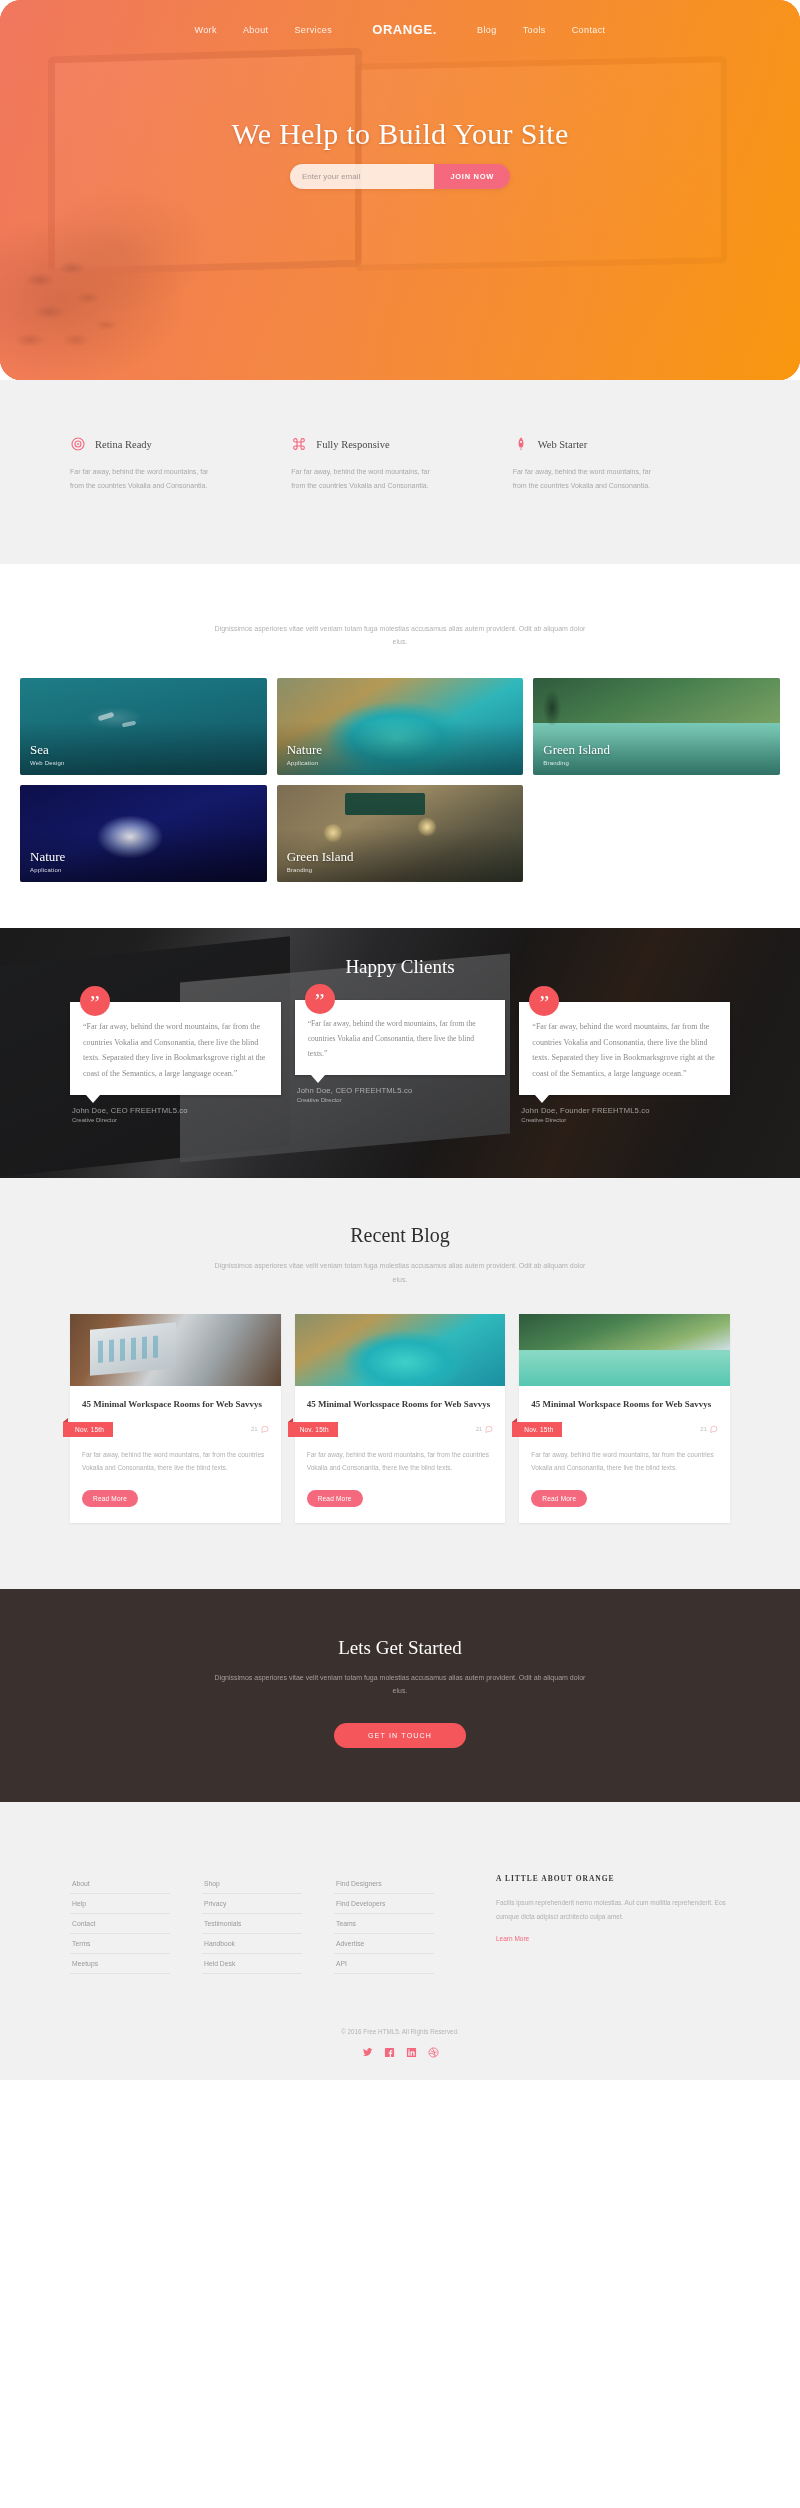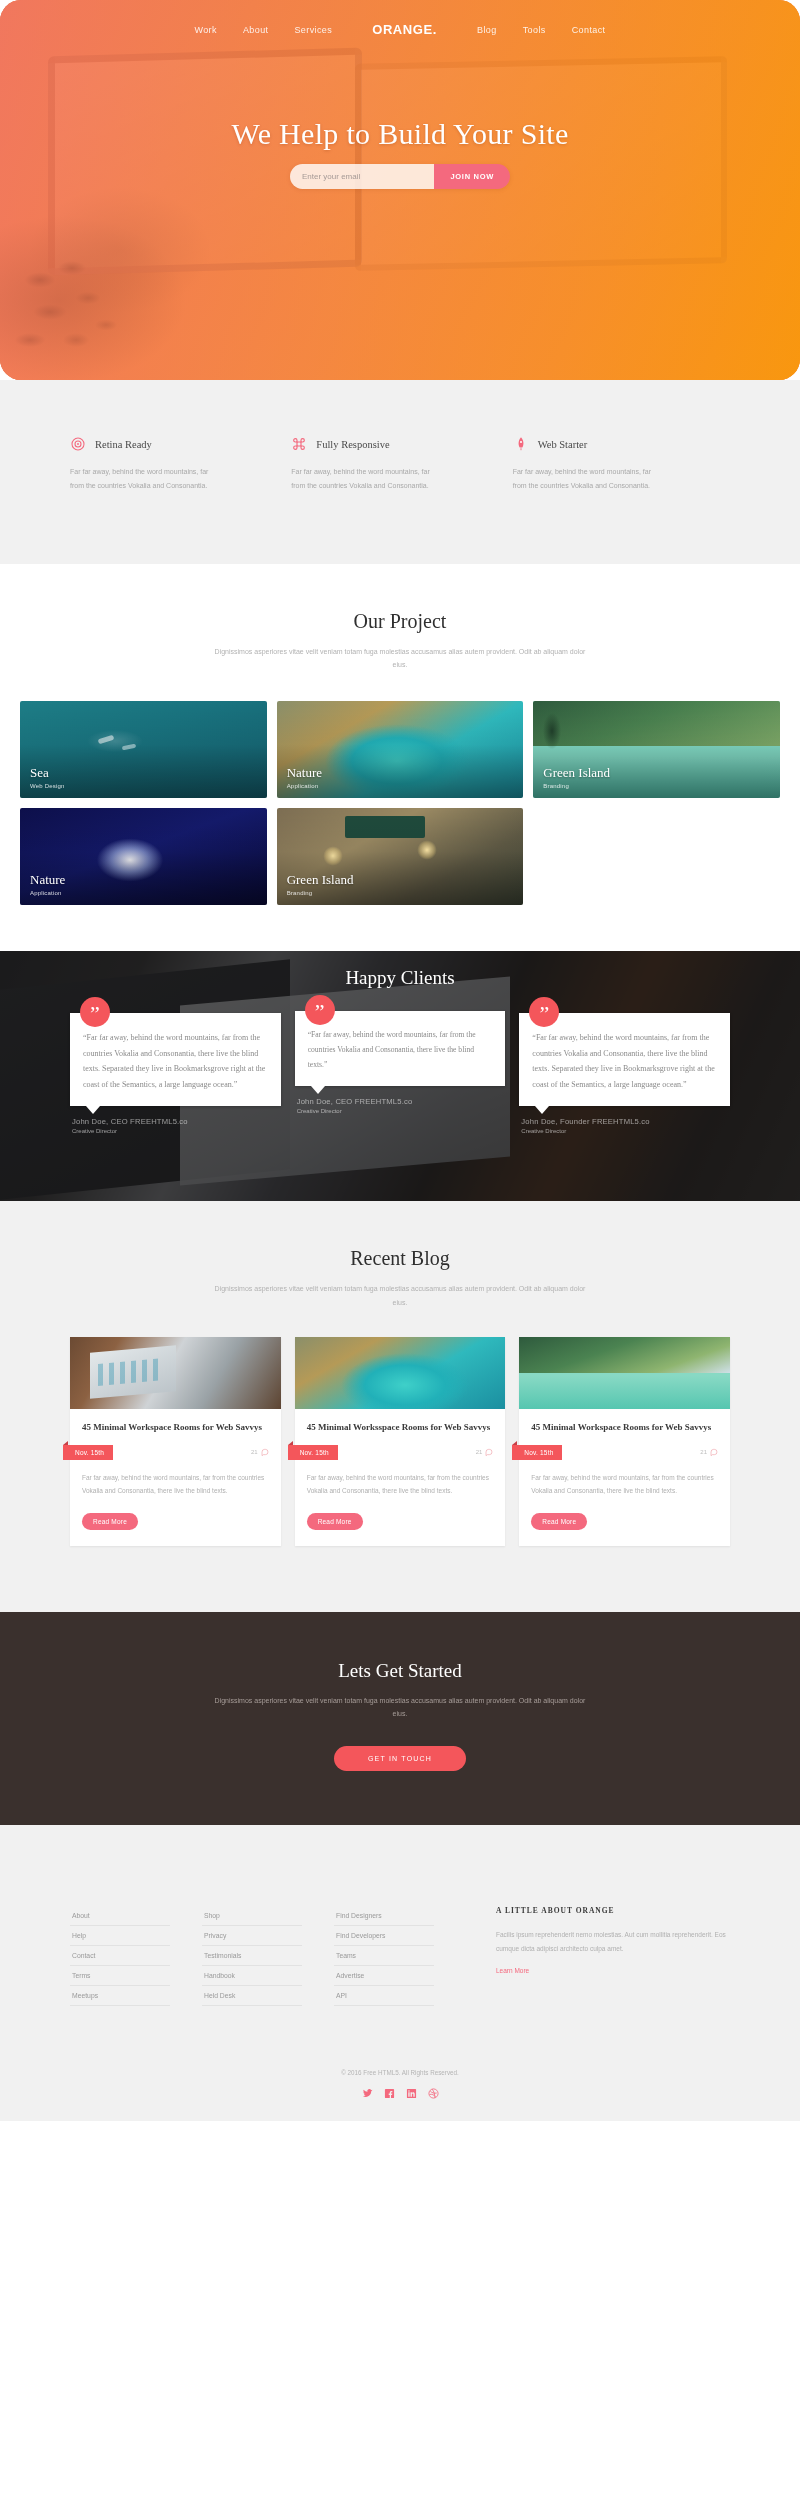--- a/index.html
+++ b/index.html
@@ -211,21 +211,21 @@
   }
   .clients-photo:after {
     content:""; position:absolute; left:180px; top:40px;
     width:330px; height:180px; transform:skewY(-5deg);
     background:linear-gradient(160deg,#dfe3e6 0%,#b7bcc1 60%,#8f959a 100%);
     opacity:.85;
   }
   .clients-tint {
     position:absolute; inset:0; background:rgba(18,17,16,.66);
   }
-  .clients-inner { position:relative; z-index:4; padding-top:16px; }
+  .clients-inner { position:relative; z-index:4; padding-top:28px; }
   .clients .sec-title { color:#fff; font-size:19px; }
   .quote-row {
     width:660px; margin:24px auto 0;
     display:grid; grid-template-columns:repeat(3,1fr); gap:14px;
     align-items:start;
   }
   .quote-card { position:relative; }
   .qmark {
     position:absolute; left:10px; top:-16px;
     width:30px; height:30px; border-radius:50%;
@@ -311,21 +311,21 @@
   .cta .sec-title { color:#fff; font-size:19px; }
   .cta .sec-sub { color:#a79d99; }
   .btn-lg {
     display:inline-block; margin-top:26px; cursor:pointer;
     background:#f4565b; color:#fff; font-size:7px;
     letter-spacing:1.2px; padding:9px 34px; border-radius:18px;
   }
 
   
   .footer { background:#f1f1f1; padding:72px 0 0; }
-  .f-row { width:660px; margin:9px auto; display:flex; }
+  .f-row { width:660px; margin:0 auto; display:flex; }
   .f-links { display:flex; gap:0; flex:1; }
   .f-col { width:100px; margin-right:32px; }
   .f-col a {
     display:block; font-size:6.8px; color:#9a9a9a;
     text-decoration:none; padding:6px 0 6px 2px;
     border-bottom:1px solid #e2e2e2;
   }
   .f-about { width:240px; padding-left:6px; }
   .f-about h4 {
     font-family:"Liberation Serif", serif;
@@ -414,21 +414,20 @@
             </svg>
           </span>
           <span class="feat-title">Web Starter</span>
         </div>
         <p class="feat-body">Far far away, behind the word mountains, far from the countries Vokalia and Consonantia.</p>
       </div>
     </div>
   </section>
 
   <section class="section">
-    <h2 class="sec-title">Our Project</h2>
     <p class="sec-sub">Dignissimos asperiores vitae velit veniam totam fuga molestias accusamus alias autem provident. Odit ab aliquam dolor eius.</p>
 
     <div class="proj-grid">
       <div class="proj bg-sea">
         <div class="ov"></div>
         <div class="proj-cap">
           <div class="proj-name">Sea</div>
           <div class="proj-cat">Web Design</div>
         </div>
       </div>

